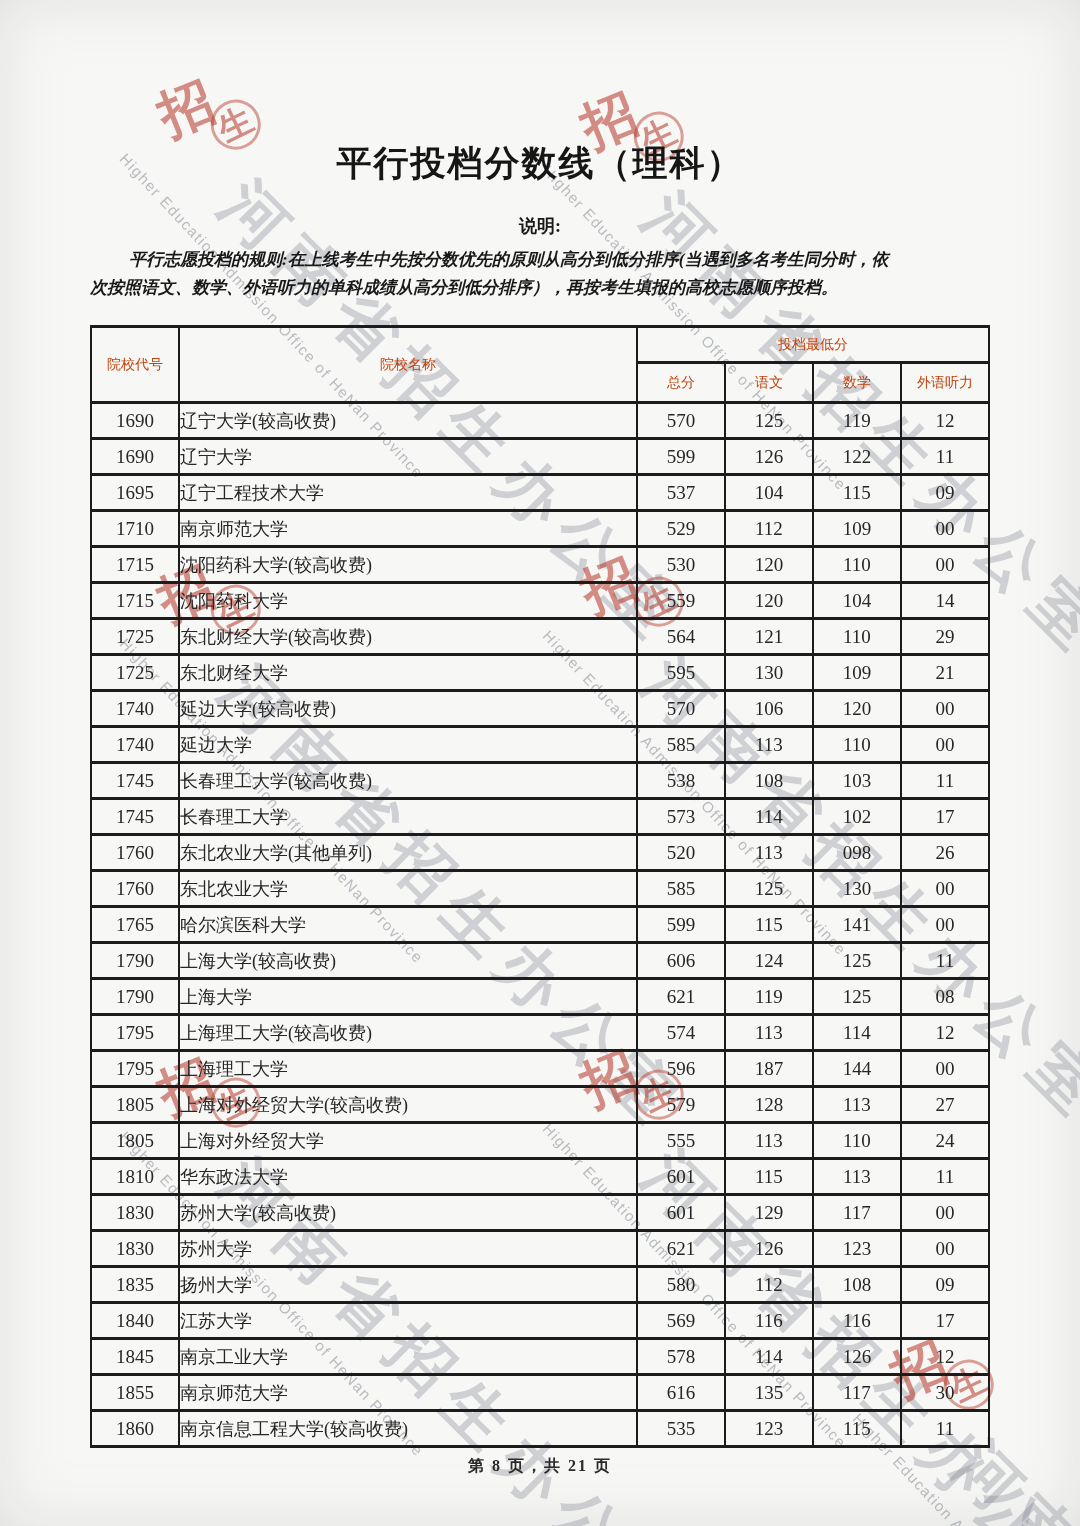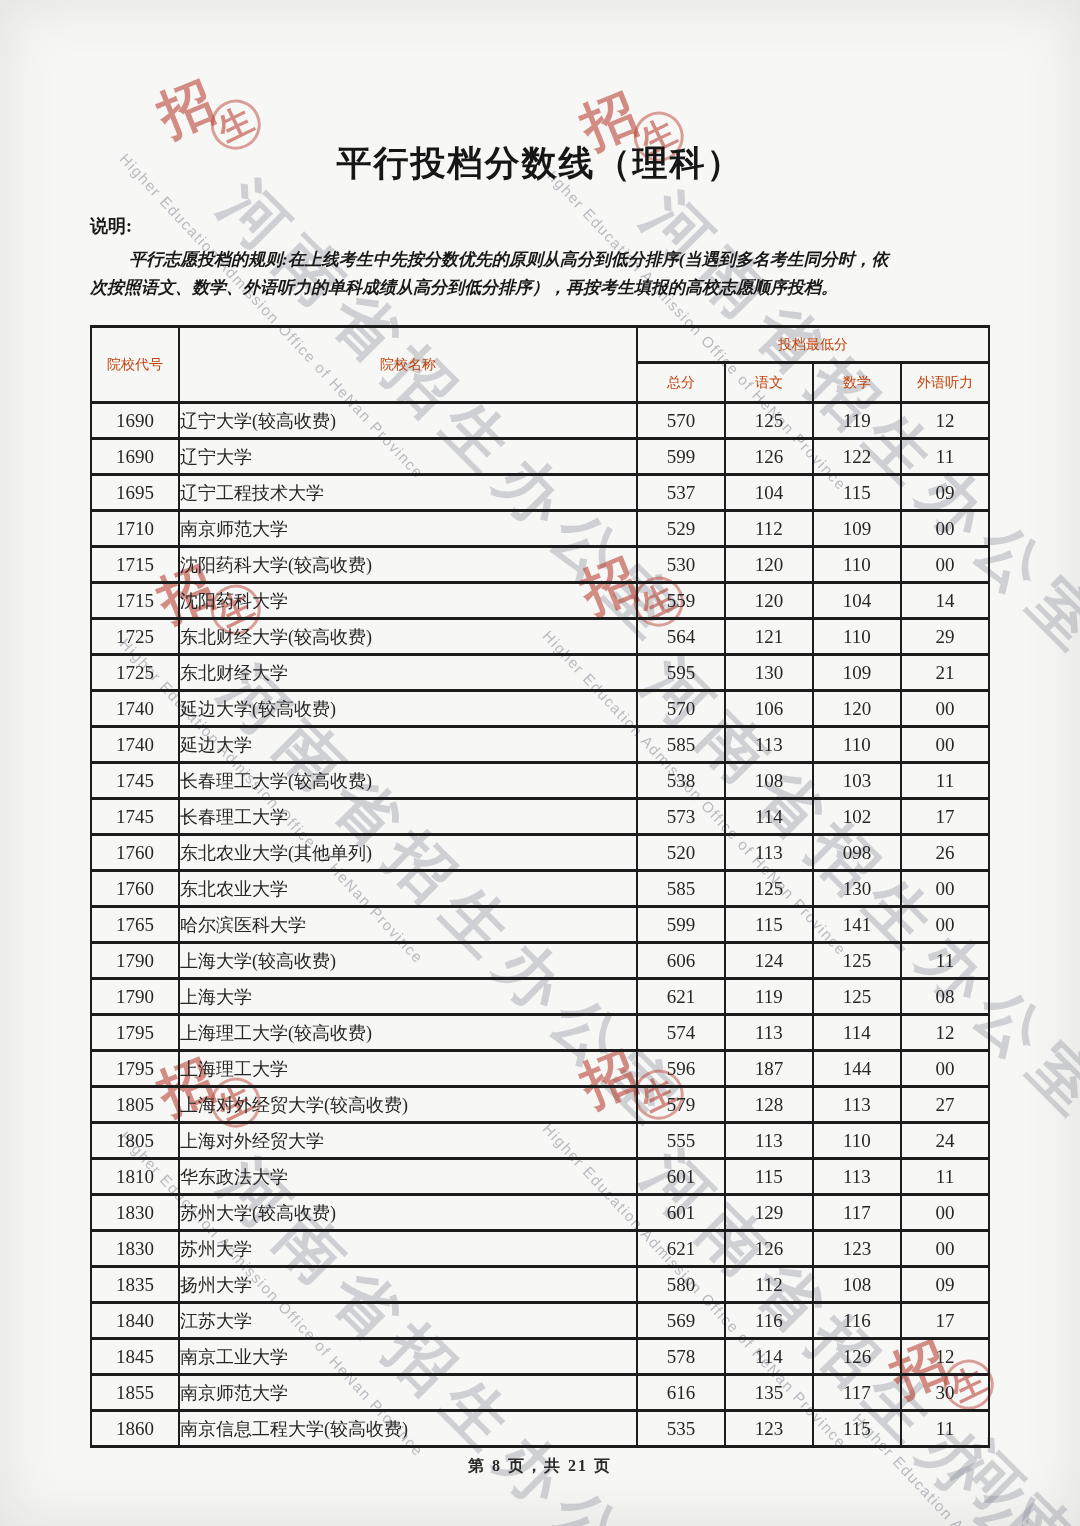--- a/index.html
+++ b/index.html
@@ -47,21 +47,21 @@
     font-family:"Liberation Serif",serif;
   }
   
   .content{position:relative;z-index:1;padding:0 90px;}
   .title{
     margin:0;padding-top:86px;
     text-align:center;font-size:35px;line-height:51px;
     font-weight:bold;letter-spacing:2px;color:#161616;
   }
   .notes{margin-top:26px;font-family:"Liberation Serif",serif;font-weight:bold;font-style:italic;color:#191919;}
-  .notes-label{font-size:18px;font-style:normal;}
+  .notes-label{font-size:18px;font-style:normal;text-align:center;}
   .notes-text{margin:8px 0 0 0;font-size:17px;line-height:1.62;text-indent:2.3em;max-width:812px;}
   
   table.score-table{
     border-collapse:collapse;table-layout:fixed;
     width:100%;margin-top:24px;background:transparent;
   }
   .score-table th,.score-table td{
     border:2px solid #1c1c1c;
     border-top-width:3px;border-bottom-width:3px;
     text-align:center;padding:0;overflow:hidden;white-space:nowrap;

